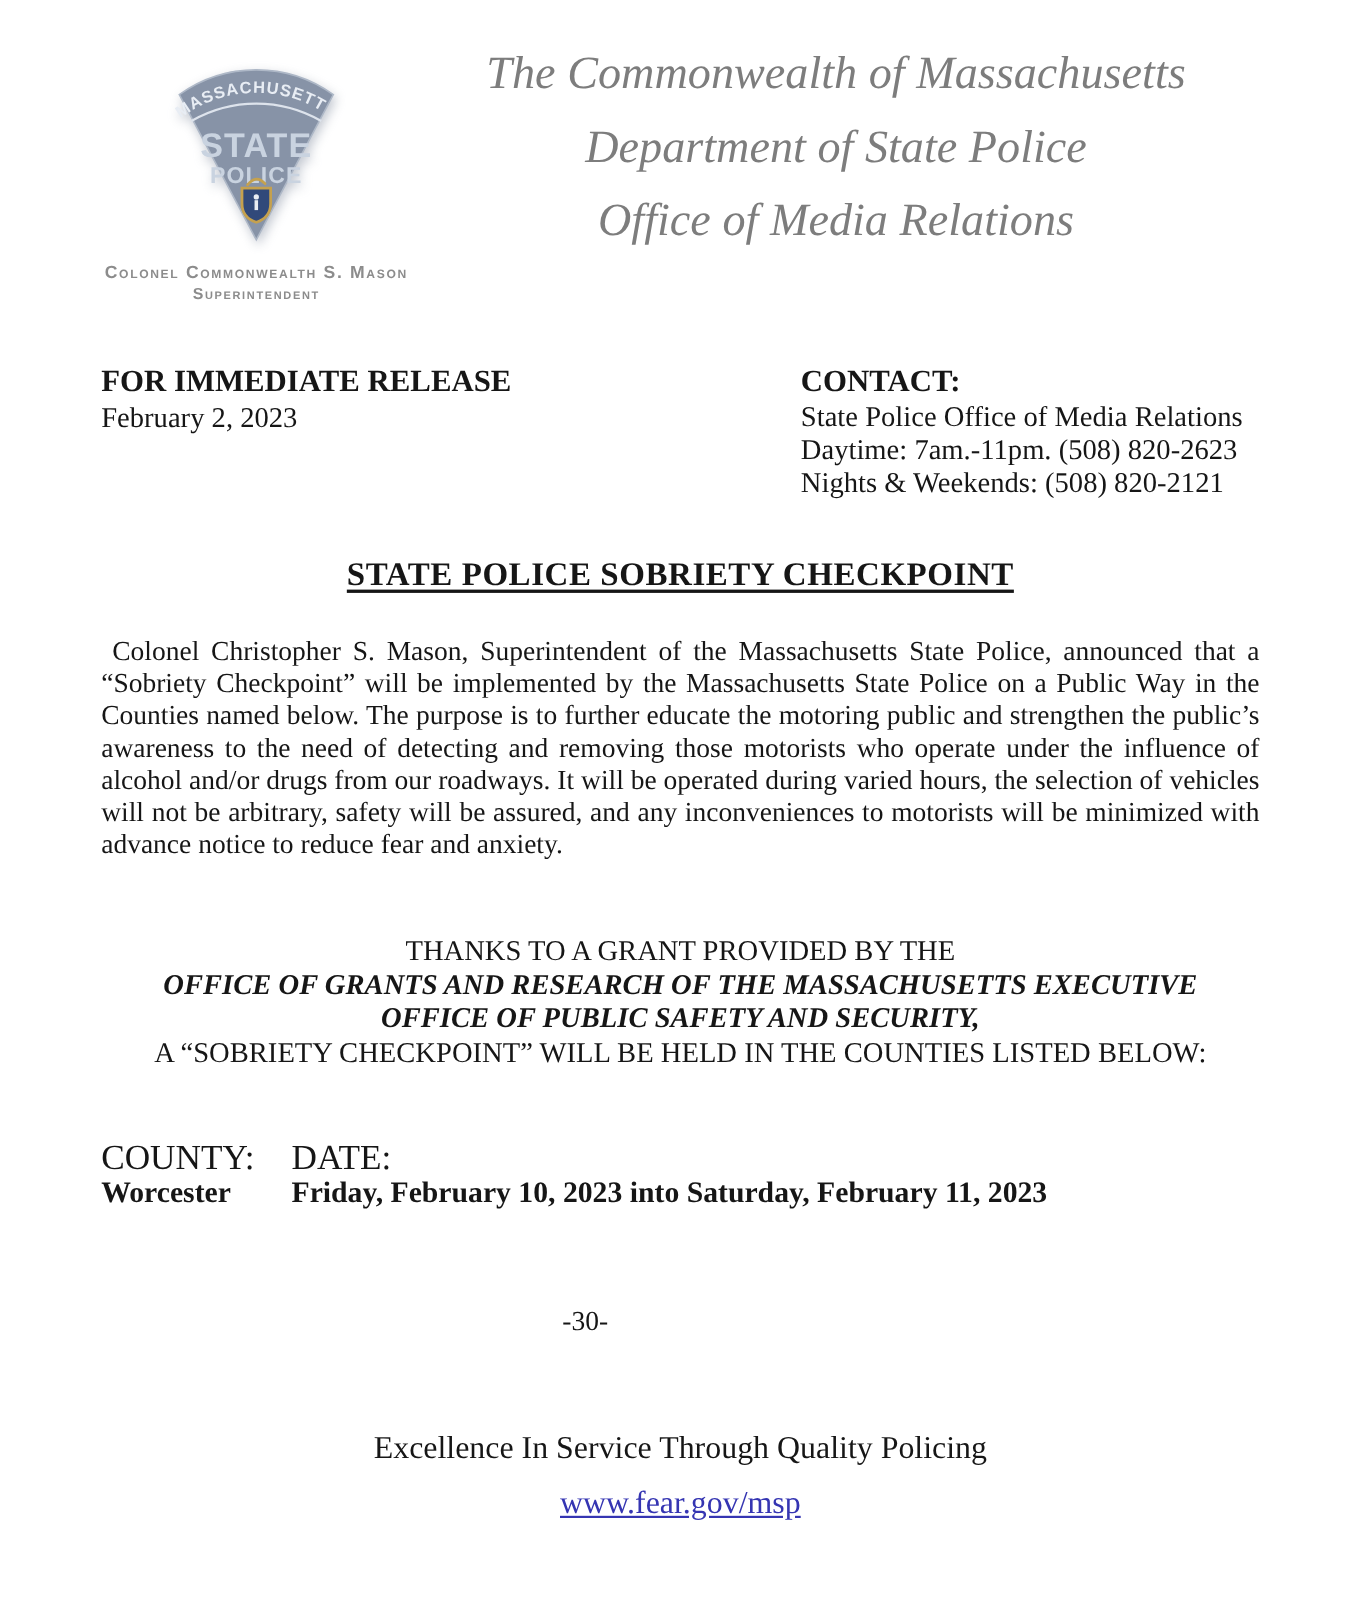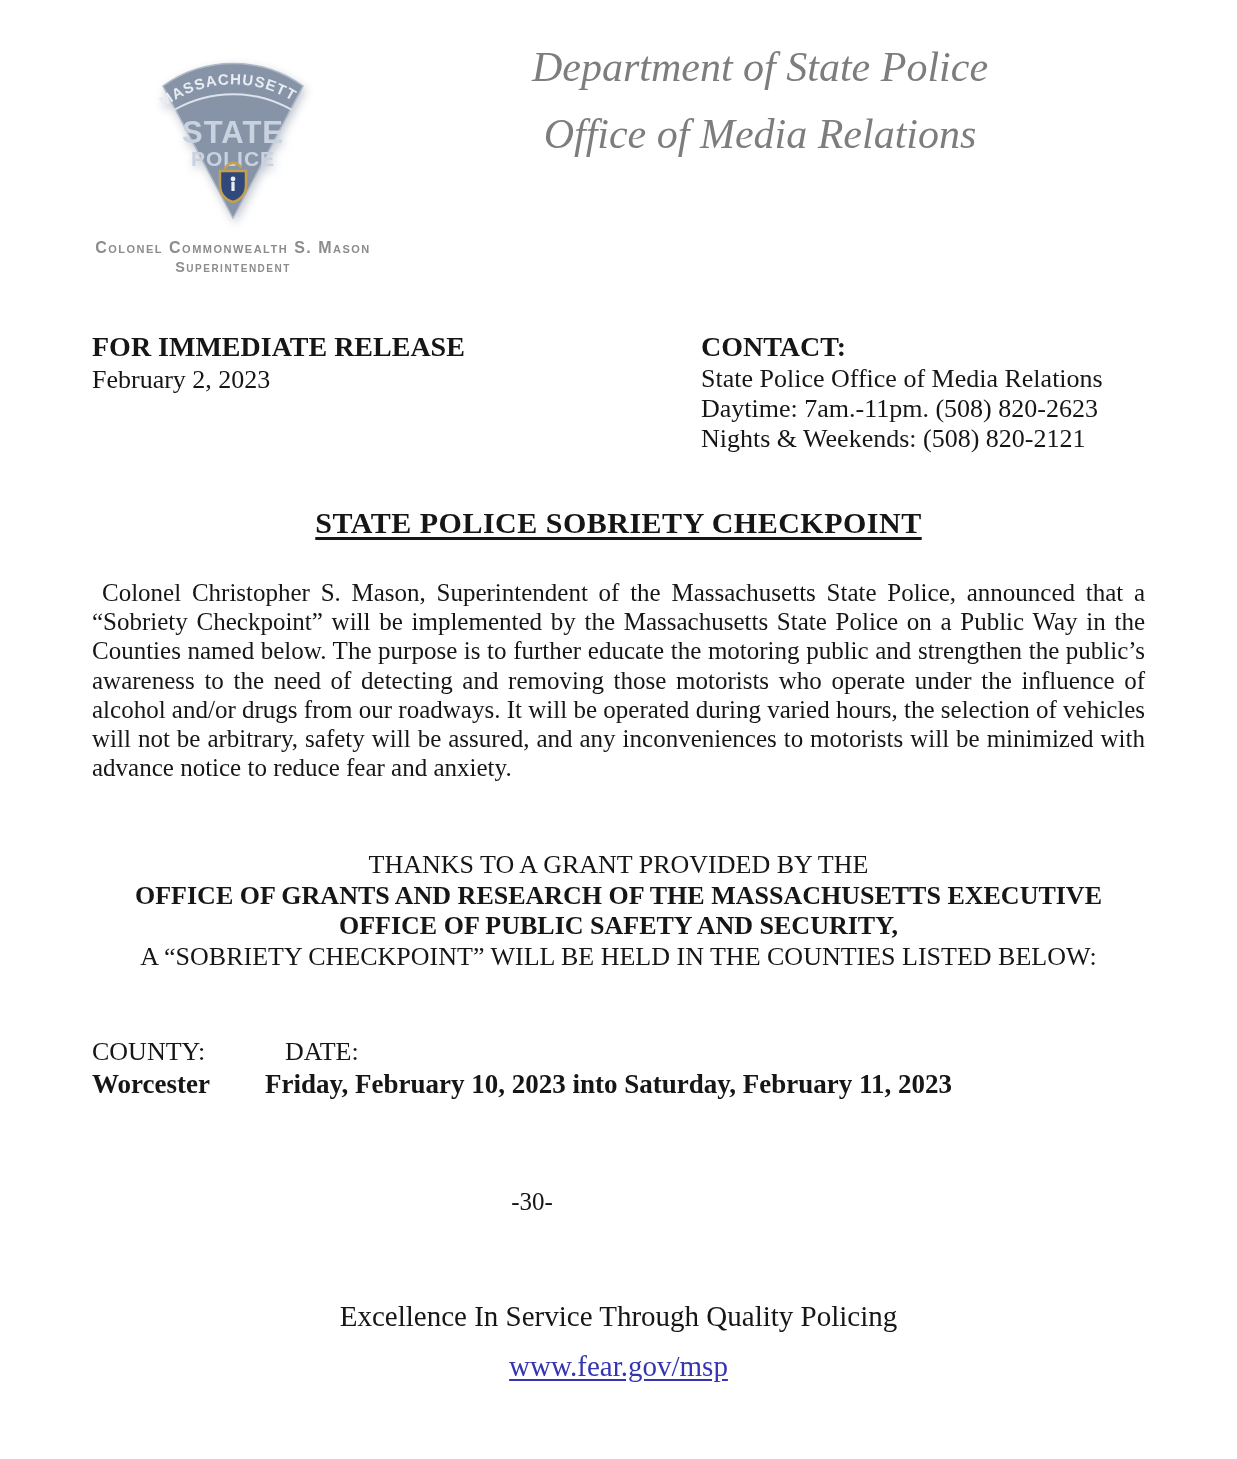--- a/index.html
+++ b/index.html
@@ -30,48 +30,48 @@
   .letterhead .lh-line {
     font-style:italic; color:#7d7d7d;
     font-size:42px; line-height:67px; white-space:nowrap;
   }
 
   
   .release-block { position:absolute; left:92px; top:330px; }
   .release-label { font-weight:bold; font-size:28px; line-height:34px; }
   .release-date  { font-size:26px; line-height:31px; }
 
-  .contact-block { position:absolute; left:701px; top:330px; }
+  .contact-block { position:absolute; left:728px; top:330px; }
   .contact-label { font-weight:bold; font-size:28px; line-height:34px; }
   .contact-line  { font-size:26px; line-height:30px; }
 
   
   .headline-wrap { position:absolute; left:0; top:506px; width:1237px; text-align:center; }
   .headline {
     font-weight:bold; font-size:30px; letter-spacing:0.5px;
     text-decoration:underline; text-underline-offset:4px;
   }
 
   
   .body-par {
     position:absolute; left:92px; top:578px; width:1053px;
     font-size:25px; line-height:29.2px;
     text-align:justify; text-indent:10px;
   }
 
   
   .grant-block { position:absolute; left:92px; top:850px; width:1053px; text-align:center; }
   .grant-line  { font-size:26px; line-height:30.5px; }
-  .grant-line.bold { font-weight:bold; }
+  .grant-line.bold { font-weight:bold;font-style:italic; }
 
   
   .schedule { position:absolute; left:92px; top:1036px; }
   .sched-row { display:flex; }
   .sched-col-county { width:173px; }
-  .sched-header { font-size:26px; line-height:32px;gap:20px; }
+  .sched-header { font-size:32px; line-height:32px; }
   .sched-data   { font-size:27px; line-height:33px; font-weight:bold; }
 
   
   .end-mark { position:absolute; left:0; top:1188px; width:1064px; text-align:center; font-size:25px; }
   .motto    { position:absolute; left:0; top:1300px; width:1237px; text-align:center; font-size:29px; }
   .site-link-wrap { position:absolute; left:0; top:1350px; width:1237px; text-align:center; }
   .site-link {
     font-size:29px; color:#3535b2; text-decoration:underline;
     text-underline-offset:3px; cursor:pointer;
   }
@@ -106,20 +106,21 @@
       <circle cx="80" cy="133" r="2.4" fill="#e9edf3"></circle>
       <rect x="78.4" y="136" width="3.2" height="9" fill="#e9edf3"></rect>
     </svg>
     <div class="signature">
       <div class="sig-name">Colonel Commonwealth S. Mason</div>
       <div class="sig-title">Superintendent</div>
     </div>
   </div>
 
   <div class="letterhead">
+    <div class="lh-line">The Commonwealth of Massachusetts</div>
     <div class="lh-line">Department of State Police</div>
     <div class="lh-line">Office of Media Relations</div>
   </div>
 
   <div class="release-block">
     <div class="release-label">FOR IMMEDIATE RELEASE</div>
     <div class="release-date">February 2, 2023</div>
   </div>
 
   <div class="contact-block">

